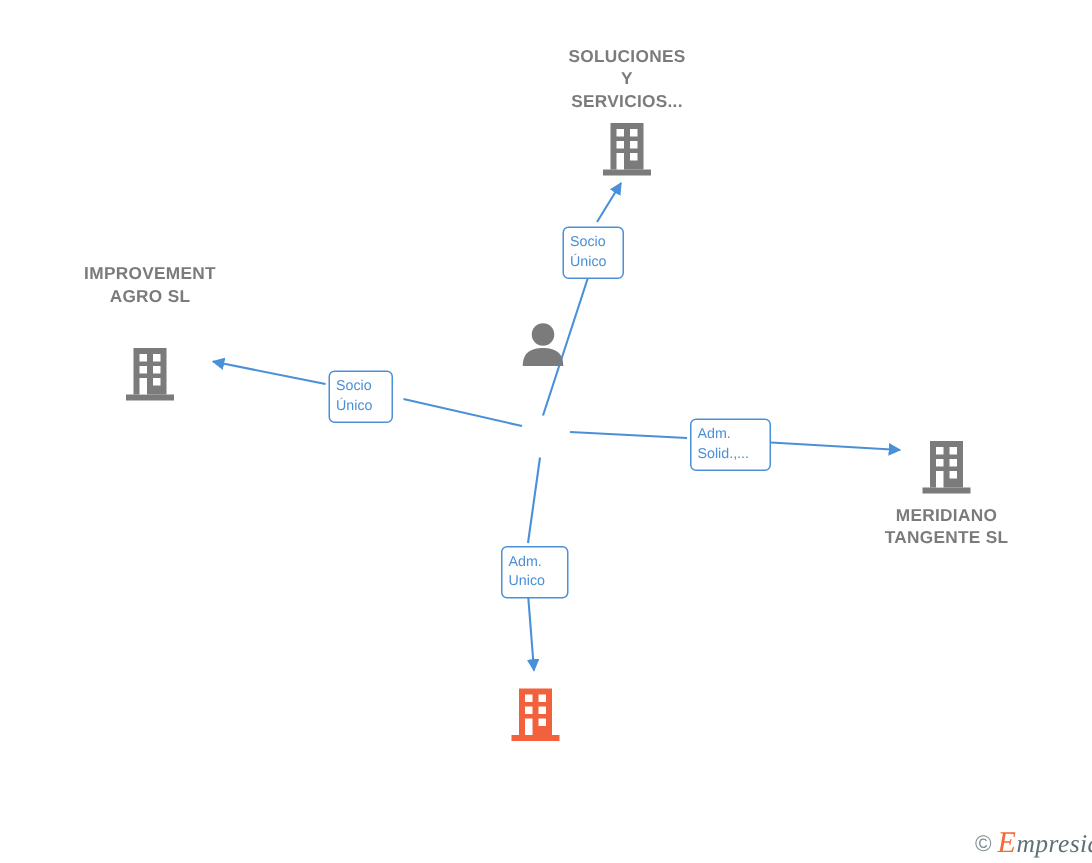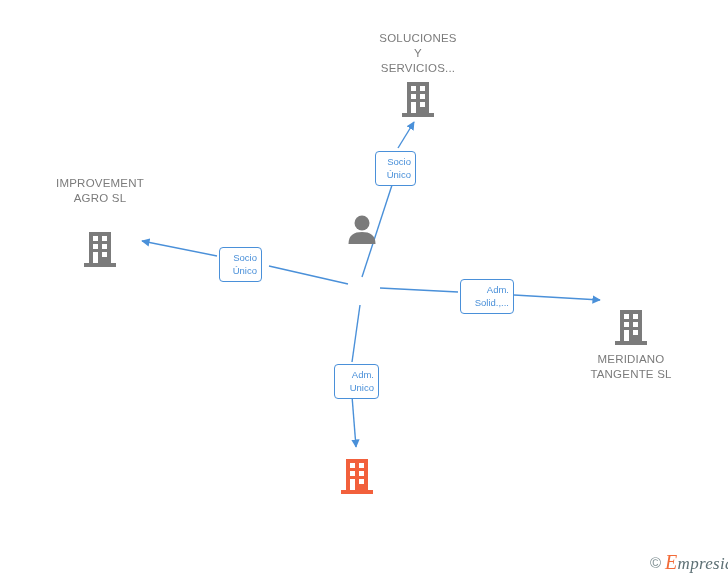--- a/index.html
+++ b/index.html
@@ -24,20 +24,21 @@
   }
 
   
   .node {
     position: absolute;
     display: flex;
     flex-direction: column;
     align-items: center;
     width: 160px;
     margin-left: -80px;
+    font-weight: bold;
   }
   .node-label {
     font-size: 11.5px;
     line-height: 15px;
     letter-spacing: 0.2px;
     color: #7b7b7b;
     text-align: center;
     white-space: pre-line;
     font-family: "Liberation Sans", sans-serif;
   }
@@ -48,21 +49,21 @@
   
   .chip {
     position: absolute;
     box-sizing: border-box;
     border: 1px solid #4a90d9;
     border-radius: 4px;
     background: #ffffff;
     color: #4a90d9;
     font-size: 9.5px;
     line-height: 13px;
-    text-align: right;
+    text-align: left;
     padding: 3px 4px 4px 4px;
     font-family: "Liberation Sans", sans-serif;
     white-space: pre-line;
     z-index: 5;
   }
 
   
   #watermark {
     position: absolute;
     display: flex;
@@ -157,21 +158,21 @@
 
   <div class="node" style="left:362px; top:215px;">
     <div class="node-icon">
       <svg width="32" height="30" viewBox="0 0 32 30">
         <circle cx="16" cy="8" r="7.5" fill="#7b7b7b"></circle>
         <path d="M2.5 29 C2.5 20 8 17 16 17 C24 17 29.5 20 29.5 29 Z" fill="#7b7b7b"></path>
       </svg>
     </div>
   </div>
 
-  <div class="node" style="left:631px; top:308px;">
+  <div class="node" style="left:631px; top:292px;">
     <div class="node-icon">
       <svg width="34" height="38" viewBox="0 0 34 38">
         <rect x="6" y="2" width="22" height="31" fill="#7b7b7b"></rect>
         <rect x="1" y="33" width="32" height="4" fill="#7b7b7b"></rect>
         <rect x="10" y="6" width="5" height="5" fill="#ffffff"></rect>
         <rect x="19" y="6" width="5" height="5" fill="#ffffff"></rect>
         <rect x="10" y="14" width="5" height="5" fill="#ffffff"></rect>
         <rect x="19" y="14" width="5" height="5" fill="#ffffff"></rect>
         <rect x="19" y="22" width="5" height="5" fill="#ffffff"></rect>
         <rect x="10" y="22" width="5" height="11" fill="#ffffff"></rect>

